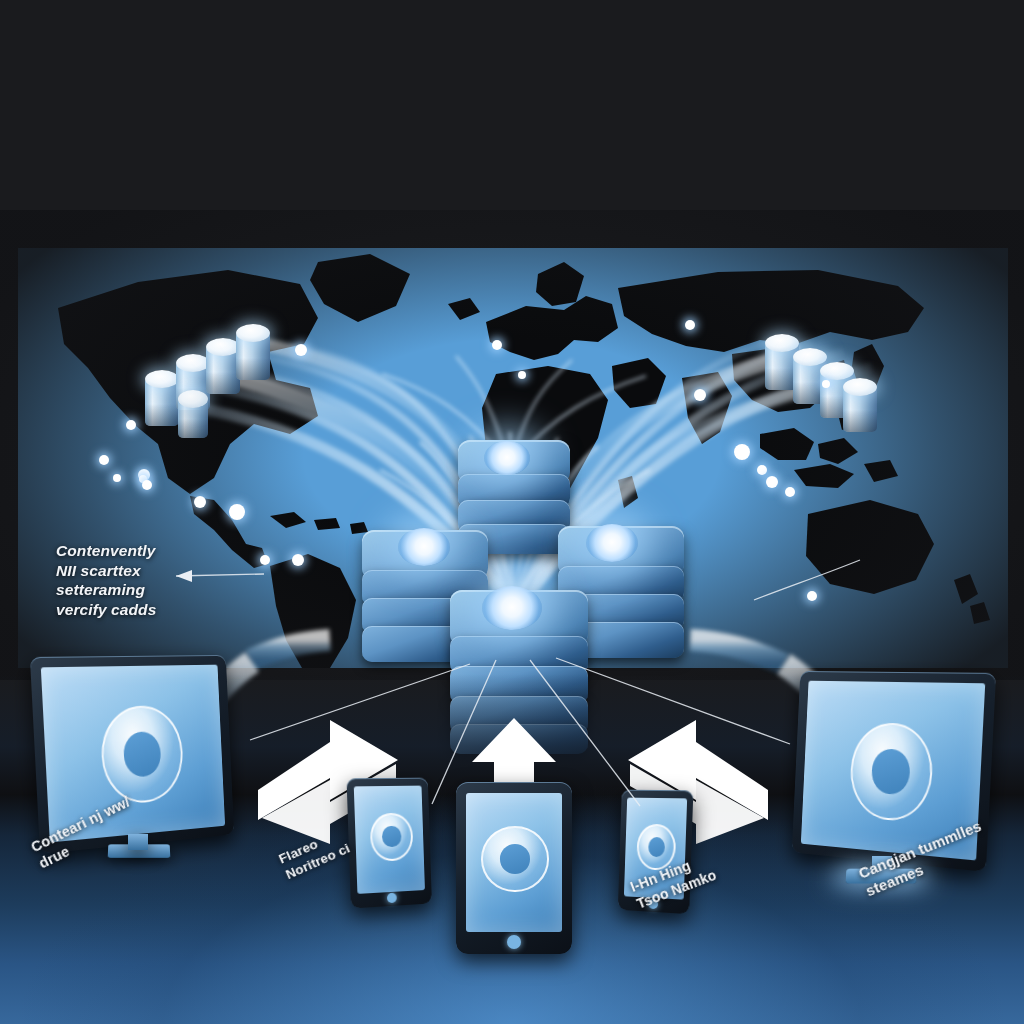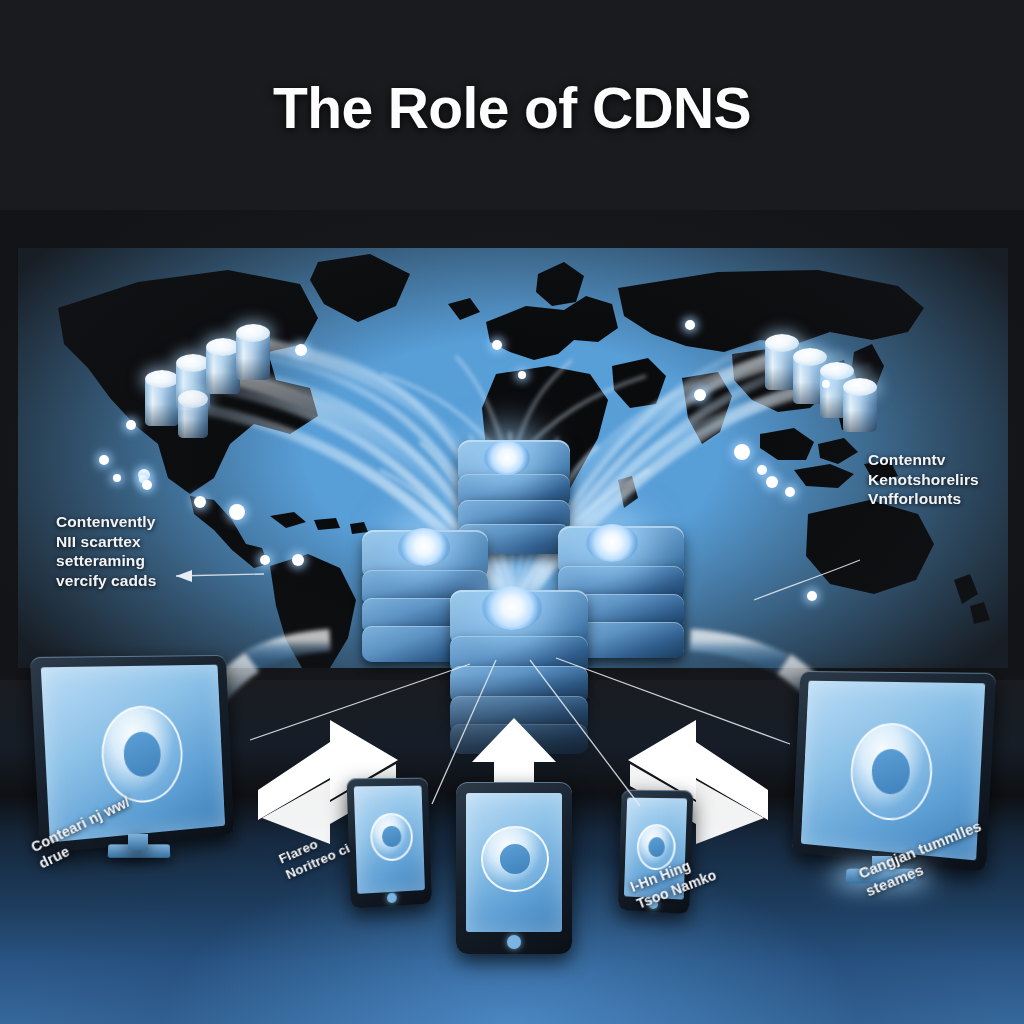--- a/index.html
+++ b/index.html
@@ -83,21 +83,21 @@
       color:#fdfdfd;font-weight:bold;font-size:57px;line-height:1.14;
       letter-spacing:-.6px;
       text-shadow:0 2px 10px rgba(0,0,0,.85);}
   .title .l2{display:block;}
 
   
   .lbl{position:absolute;color:#f2f4f7;font-size:15.5px;line-height:1.26;
        font-weight:600;letter-spacing:.1px;
        text-shadow:0 1px 5px rgba(0,0,0,.95);white-space:pre-line;}
   .lbl.blur{filter:blur(.35px);}
-  #label-left{left:56px;top:512px;}
+  #label-left{left:56px;top:541px;font-style:italic;}
   #label-right{left:868px;top:450px;}
   #label-bl{left:28px;top:840px;transform:rotate(-26deg);transform-origin:0 0;
             font-size:14.5px;filter:blur(.5px);}
   #label-bc1{left:276px;top:852px;transform:rotate(-24deg);transform-origin:0 0;
             font-size:13.5px;filter:blur(.5px);}
   #label-bc2{left:628px;top:880px;transform:rotate(-21deg);transform-origin:0 0;
             font-size:14px;filter:blur(.5px);}
   #label-br{left:856px;top:866px;transform:rotate(-22deg);transform-origin:0 0;
             font-size:15px;filter:blur(.45px);}
 
@@ -422,30 +422,26 @@
       <path d="M530 660 L640 806"></path>
       <path d="M470 664 L250 740"></path>
       <path d="M556 658 L790 744"></path>
     </g>
     <g fill="#e9eef4">
       <path d="M176 576 L192 570 L192 582 Z"></path>
     </g>
   </svg>
 
   <div class="title">
-    <span class="l1">The Role of CDNS</span>
   </div>
 
   <div class="lbl blur" id="label-left">Contenvently
 NII scarttex
 setteraming
 vercify cadds</div>
-  <div class="lbl blur" id="label-right">Contenntv
-Kenotshorelirs
-Vnfforlounts</div>
   <div class="lbl" id="label-bl">Conteari nj ww/
 drue</div>
   <div class="lbl" id="label-bc1">Flareo
 Noritreo ci</div>
   <div class="lbl" id="label-bc2">I-Hn Hing
 Tsoo Namko</div>
   <div class="lbl" id="label-br">Cangjan tummlles
 steames</div>
 
 </div>

